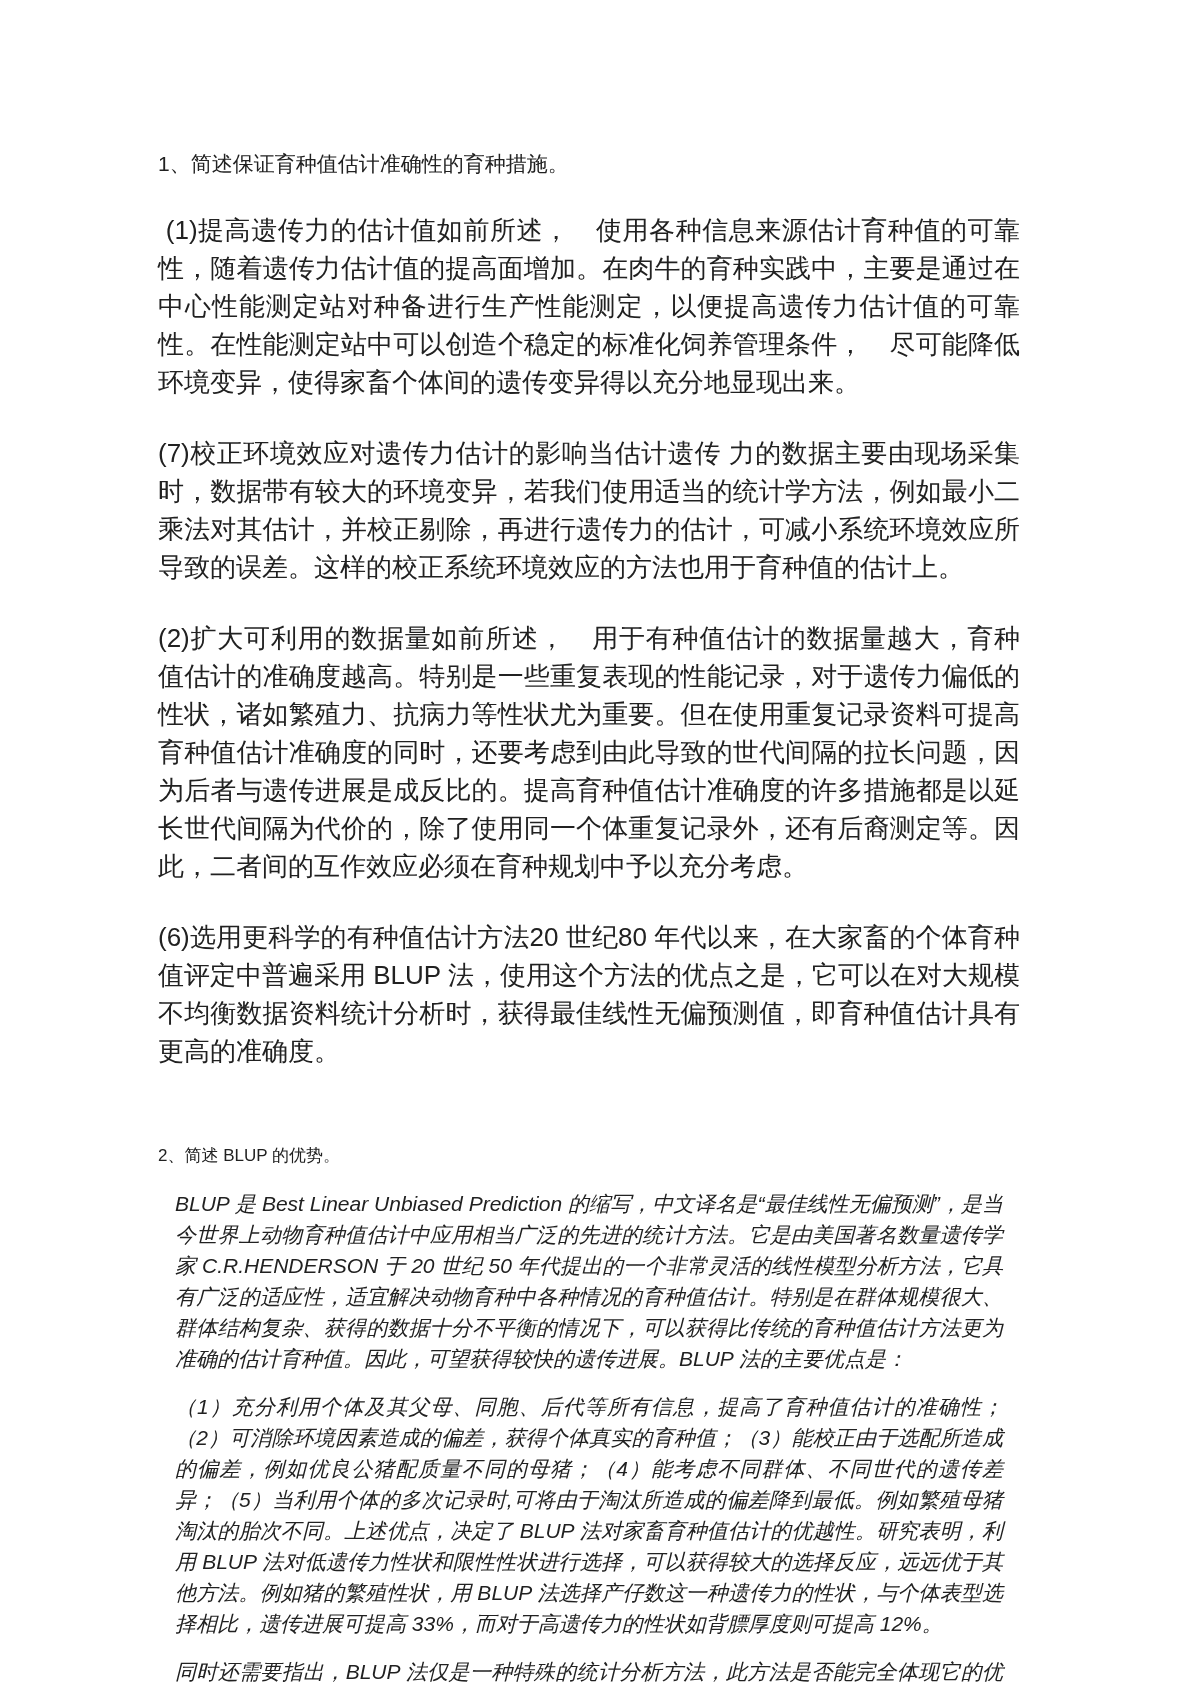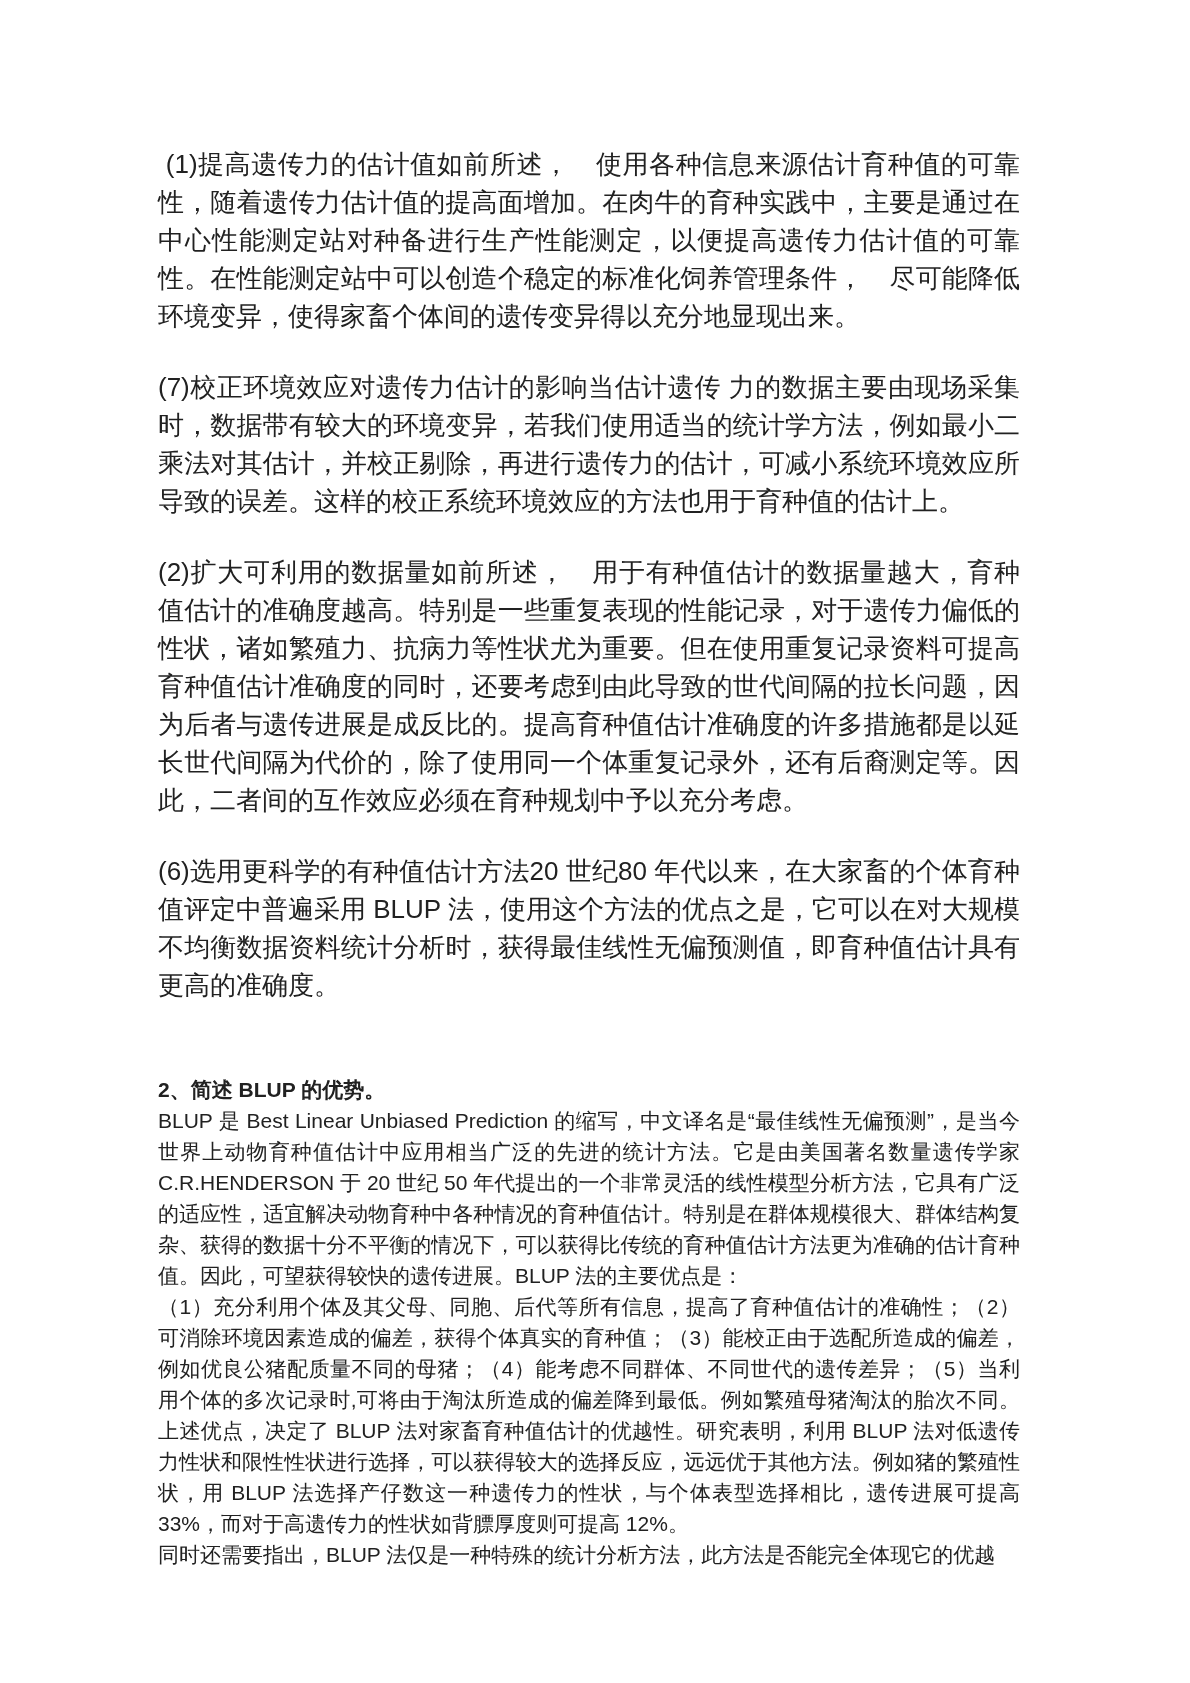--- a/index.html
+++ b/index.html
@@ -35,40 +35,42 @@
     text-align: justify;
     text-justify: inter-ideograph;
     white-space: pre-wrap;
   }
   .q2 {
     display: block;
     margin-top: 70px;
   }
   .q2 .title {
     margin: 0;
-    font-size: 21px;
+    font-size: 17px;
     line-height: 31px;
-    font-weight: bold;
+    font-weight: normal;
   }
   .q2 .para {
-    margin: 0;
+    margin: 17px;
     font-size: 21px;
     line-height: 31px;
     text-align: justify;
     text-justify: inter-ideograph;
     white-space: pre-wrap;
+    font-style: italic;
   }
 </style>
 </head>
 <body>
 
 <div class="page">
   <div class="content">
 
     <section class="q1">
+      <p class="title">1、简述保证育种值估计准确性的育种措施。</p>
       <p class="para"> (1)提高遗传力的估计值如前所述，　使用各种信息来源估计育种值的可靠性，随着遗传力估计值的提高面增加。在肉牛的育种实践中，主要是通过在中心性能测定站对种备进行生产性能测定，以便提高遗传力估计值的可靠性。在性能测定站中可以创造个稳定的标准化饲养管理条件，　尽可能降低环境变异，使得家畜个体间的遗传变异得以充分地显现出来。</p>
       <p class="para">(7)校正环境效应对遗传力估计的影响当估计遗传 力的数据主要由现场采集时，数据带有较大的环境变异，若我们使用适当的统计学方法，例如最小二乘法对其估计，并校正剔除，再进行遗传力的估计，可减小系统环境效应所导致的误差。这样的校正系统环境效应的方法也用于育种值的估计上。</p>
       <p class="para">(2)扩大可利用的数据量如前所述，　用于有种值估计的数据量越大，育种值估计的准确度越高。特别是一些重复表现的性能记录，对于遗传力偏低的性状，诸如繁殖力、抗病力等性状尤为重要。但在使用重复记录资料可提高育种值估计准确度的同时，还要考虑到由此导致的世代间隔的拉长问题，因为后者与遗传进展是成反比的。提高育种值估计准确度的许多措施都是以延长世代间隔为代价的，除了使用同一个体重复记录外，还有后裔测定等。因此，二者间的互作效应必须在育种规划中予以充分考虑。</p>
       <p class="para">(6)选用更科学的有种值估计方法20 世纪80 年代以来，在大家畜的个体育种值评定中普遍采用 BLUP 法，使用这个方法的优点之是，它可以在对大规模不均衡数据资料统计分析时，获得最佳线性无偏预测值，即育种值估计具有更高的准确度。</p>
     </section>
 
     <section class="q2">
       <p class="title">2、简述 BLUP 的优势。</p>
       <p class="para">BLUP 是 Best Linear Unbiased Prediction 的缩写，中文译名是“最佳线性无偏预测”，是当今世界上动物育种值估计中应用相当广泛的先进的统计方法。它是由美国著名数量遗传学家 C.R.HENDERSON 于 20 世纪 50 年代提出的一个非常灵活的线性模型分析方法，它具有广泛的适应性，适宜解决动物育种中各种情况的育种值估计。特别是在群体规模很大、群体结构复杂、获得的数据十分不平衡的情况下，可以获得比传统的育种值估计方法更为准确的估计育种值。因此，可望获得较快的遗传进展。BLUP 法的主要优点是：</p>
       <p class="para">（1）充分利用个体及其父母、同胞、后代等所有信息，提高了育种值估计的准确性；（2）可消除环境因素造成的偏差，获得个体真实的育种值；（3）能校正由于选配所造成的偏差，例如优良公猪配质量不同的母猪；（4）能考虑不同群体、不同世代的遗传差异；（5）当利用个体的多次记录时,可将由于淘汰所造成的偏差降到最低。例如繁殖母猪淘汰的胎次不同。上述优点，决定了 BLUP 法对家畜育种值估计的优越性。研究表明，利用 BLUP 法对低遗传力性状和限性性状进行选择，可以获得较大的选择反应，远远优于其他方法。例如猪的繁殖性状，用 BLUP 法选择产仔数这一种遗传力的性状，与个体表型选择相比，遗传进展可提高 33%，而对于高遗传力的性状如背膘厚度则可提高 12%。</p>

